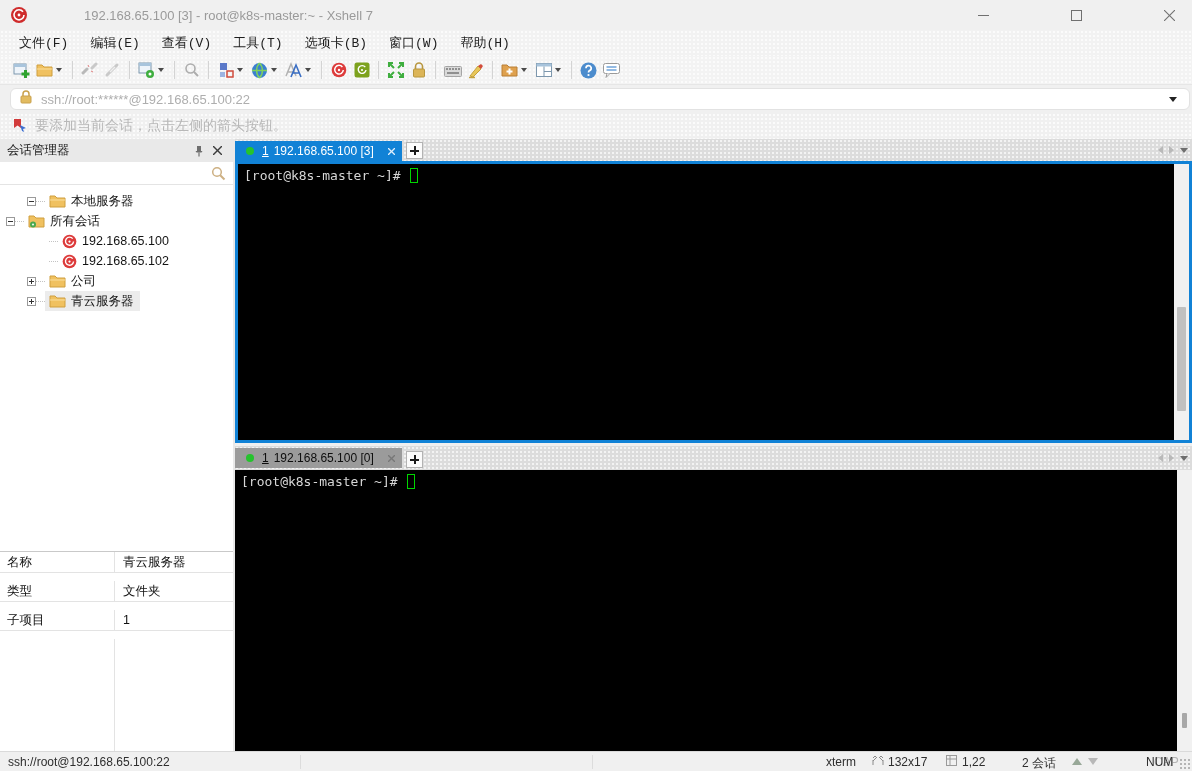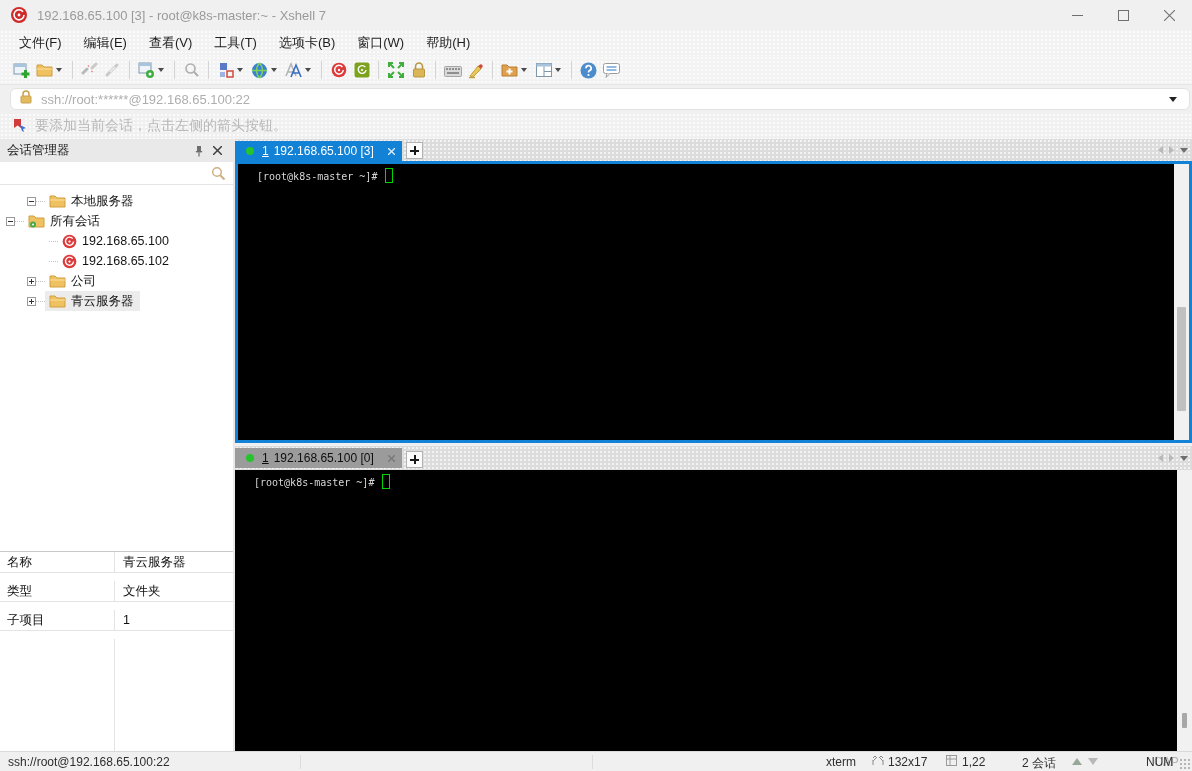--- a/index.html
+++ b/index.html
@@ -1,29 +1,29 @@
 <!DOCTYPE html>
 <html><head>
 <meta charset="utf-8">
 <style>
   * { margin:0; padding:0; box-sizing:border-box; }
   html,body { width:1192px; height:771px; }
   body { font-family:"Liberation Sans", sans-serif; background:#d8d8d8; }
   #win { width:1192px; height:771px; background:#f0f0f0; display:flex; flex-direction:column; overflow:hidden; position:relative; }
 
   
-  .titlebar { height:30px; display:flex; align-items:center; background:#f0f0f0; flex:none; }
+  .titlebar { height:30px; display:flex; align-items:center; background:#f0f0f0; flex:none;gap:47px; }
   .title-logo { margin-left:10px; display:flex; }
   .title-text { margin-left:9px; font-size:13px; color:#9a9a9a; flex:1; white-space:nowrap; overflow:hidden; }
   .win-btn { width:46px; height:30px; display:flex; align-items:center; justify-content:center; }
 
   
   .menubar { height:26px; display:flex; align-items:center; background:#f2f2f2; font-size:13px; color:#1e1e1e; padding-left:8px; flex:none;
              background-image:radial-gradient(rgba(255,255,255,.7) 1px, transparent 1px); background-size:4px 4px; }
-  .menu-item { padding:4px 11px; cursor:default; }
+  .menu-item { padding:4px 11px; cursor:default;font-family:Liberation Mono, monospace; }
 
   
   .toolbar { height:29px; display:flex; align-items:center; background:#f3f3f3; padding-left:10px; flex:none; border-bottom:1px solid #e6e6e6;
              background-image:radial-gradient(rgba(255,255,255,.7) 1px, transparent 1px); background-size:4px 4px; }
   .tb-btn { width:23px; height:24px; display:flex; align-items:center; justify-content:center; flex:none; }
   .tb-sep { width:1px; height:18px; background:#d4d4d4; margin:0 5px; flex:none; }
   .dd { width:0; height:0; border-left:3px solid transparent; border-right:3px solid transparent; border-top:4px solid #4a4a4a; margin:0 5px 0 0; flex:none; }
 
   
   .addressbar { height:28px; background:#f0f0f0; display:flex; align-items:center; padding:3px 2px 3px 10px; flex:none; }
@@ -86,21 +86,21 @@
   .newtab::after  { content:""; position:absolute; top:3px; bottom:3px; left:7px; width:2px; background:#1a1a1a; }
   .tabctrls { position:absolute; right:4px; top:0; bottom:0; display:flex; align-items:center; gap:6px; }
   .arr { width:0; height:0; border-top:4px solid transparent; border-bottom:4px solid transparent; }
   .arr.left { border-right:5px solid #b9b9b9; }
   .arr.right { border-left:5px solid #b9b9b9; }
   .arr.down { border-left:4px solid transparent; border-right:4px solid transparent; border-top:5px solid #6e6e6e; border-bottom:0; }
 
   .pane { display:flex; background:#000; min-height:0; }
   .pane1 { height:282px; flex:none; border:3px solid #1182d6; }
   .pane2 { flex:1; }
-  .term { flex:1; padding:4px 0 0 6px; font-family:"DejaVu Sans Mono", monospace; font-size:10px; color:#d6d6d6; white-space:pre; overflow:hidden;margin-left:13px; }
+  .term { flex:1; padding:4px 0 0 6px; font-family:"DejaVu Sans Mono", monospace; font-size:13px; color:#d6d6d6; white-space:pre; overflow:hidden; }
   .cursor { display:inline-block; width:8px; height:15px; border:1px solid #00d500; vertical-align:-3px; margin-left:2px; }
   .vscroll { width:15px; flex:none; background:#f1f1f1; position:relative; }
   .vthumb { position:absolute; left:3px; right:3px; background:#c0c0c0; border-radius:1px; }
   .th1 { top:143px; height:104px; }
   .th2 { top:243px; height:15px; background:#a8a8a8; left:5px; right:5px; }
 
   
   .statusbar { height:20px; flex:none; background:#f0f0f0; border-top:1px solid #dadada; position:relative; font-size:12px; color:#2e2e2e; }
   .statusbar span { position:absolute; top:3px; white-space:nowrap; }
   .st-sep { position:absolute; top:3px; width:1px; height:14px; background:#dcdcdc; }

